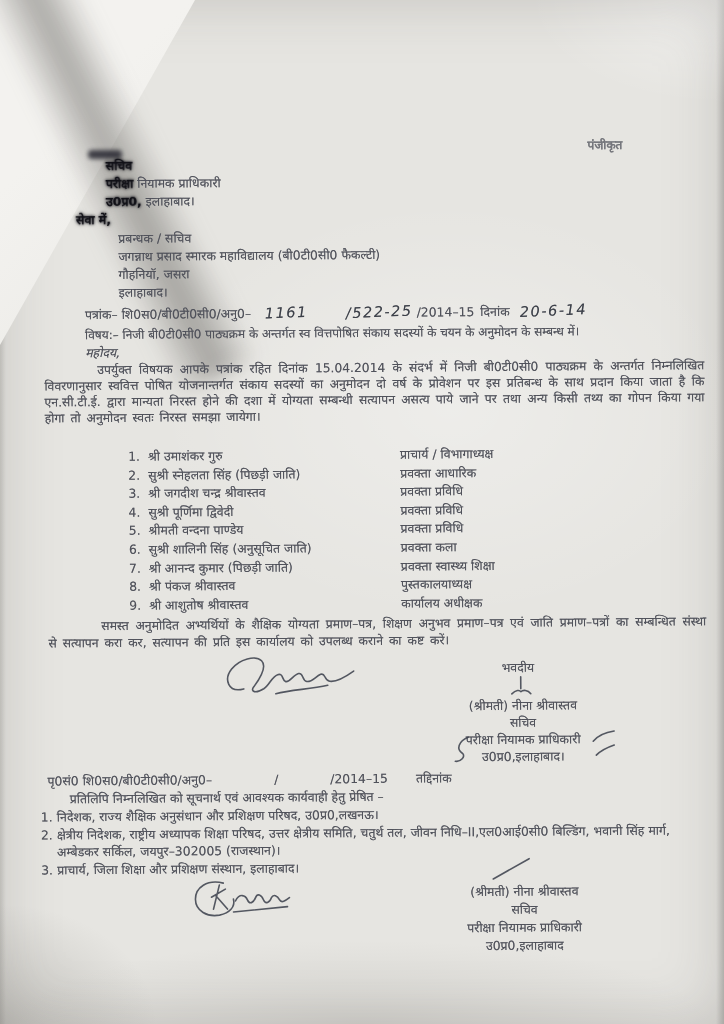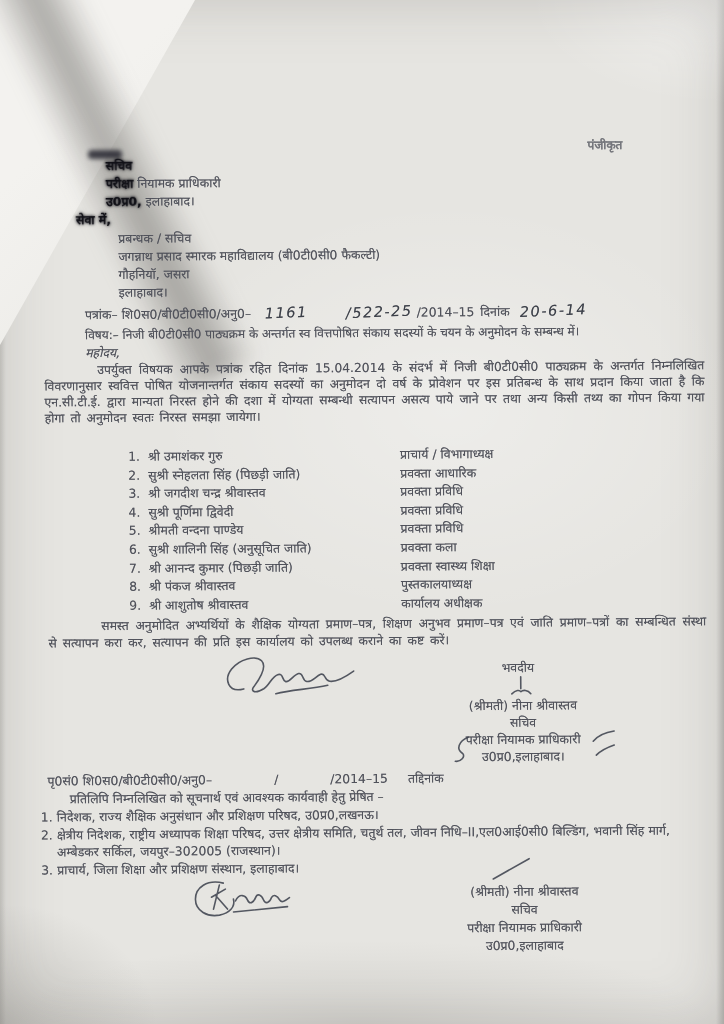--- a/index.html
+++ b/index.html
@@ -160,21 +160,21 @@
       <path d="M18 3 C8 7 6 15 12 19 C16 22 10 28 5 27"></path>
     </svg>
     <svg class="mark" style="left:588px;top:731px;" width="26" height="30" viewBox="0 0 26 30">
       <path d="M3 12 C9 5 17 3 24 2 M6 26 C12 20 18 18 24 16"></path>
     </svg>
 
     <div class="txt" style="left:45px;top:771px;">
       <span>पृ0सं0 शि0स0/बी0टी0सी0/अनु0–</span>
       <span style="margin-left:58px;">/</span>
       <span style="margin-left:48px;">/2014–15</span>
-      <span style="margin-left:16px;font-family:Liberation Mono, monospace;">तद्दिनांक</span>
+      <span style="margin-left:24px;font-family:Liberation Mono, monospace;">तद्दिनांक</span>
     </div>
 
     <div class="txt" style="left:67px;top:789px;">प्रतिलिपि निम्नलिखित को सूचनार्थ एवं आवश्यक कार्यवाही हेतु प्रेषित –</div>
 
     <div class="txt wrap" style="left:38px;top:806px;width:662px;">
       <div class="ccrow"><span class="ccno">1.</span><span>निदेशक, राज्य शैक्षिक अनुसंधान और प्रशिक्षण परिषद, उ0प्र0,लखनऊ।</span></div>
       <div class="ccrow"><span class="ccno">2.</span><span>क्षेत्रीय निदेशक, राष्ट्रीय अध्यापक शिक्षा परिषद, उत्तर क्षेत्रीय समिति, चतुर्थ तल, जीवन निधि–II,एल0आई0सी0 बिल्डिंग, भवानी सिंह मार्ग, अम्बेडकर सर्किल, जयपुर–302005 (राजस्थान)।</span></div>
       <div class="ccrow"><span class="ccno">3.</span><span>प्राचार्य, जिला शिक्षा और प्रशिक्षण संस्थान, इलाहाबाद।</span></div>
     </div>
 

